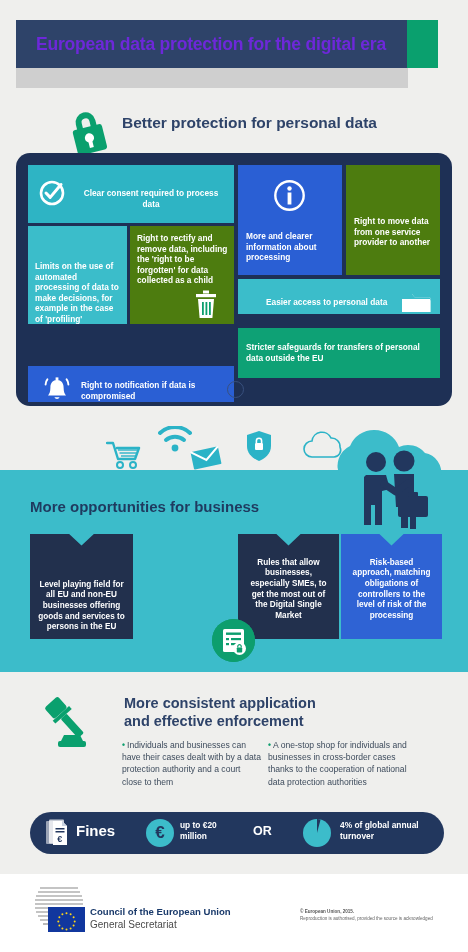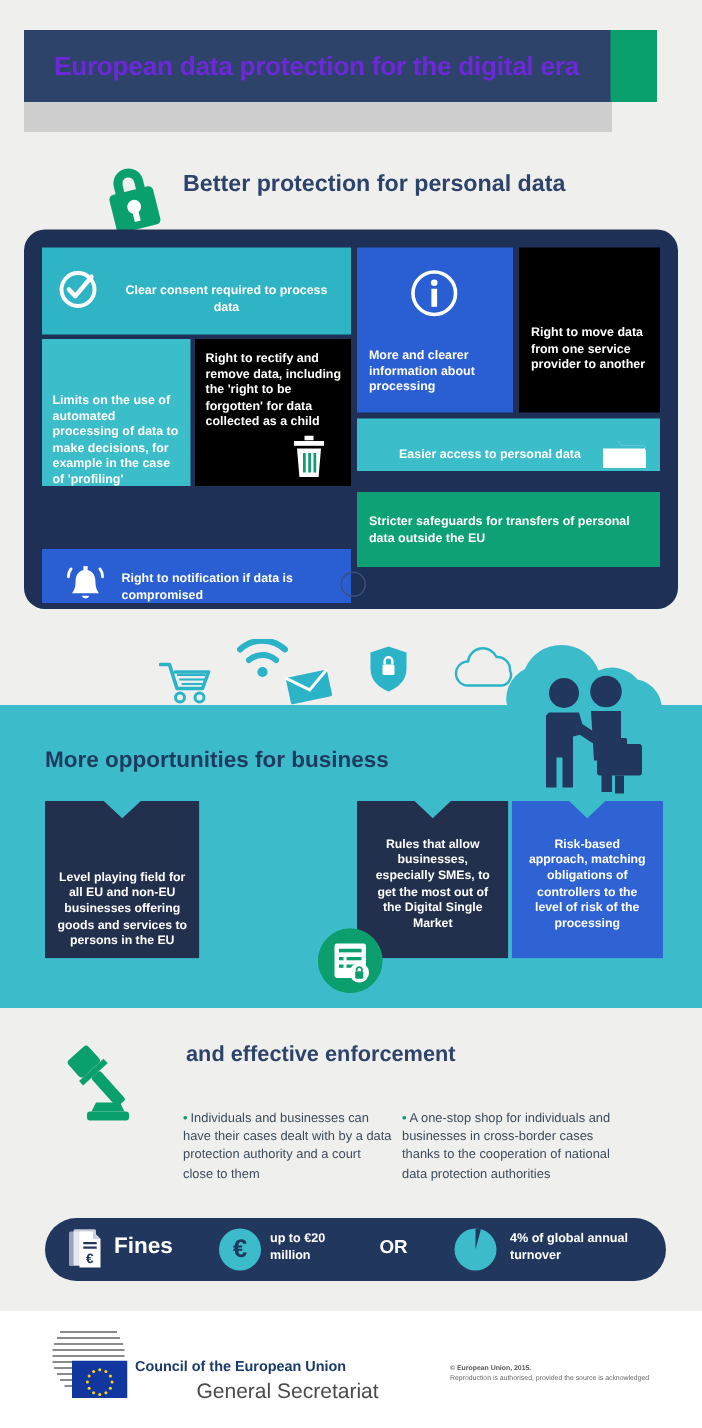--- a/index.html
+++ b/index.html
@@ -59,21 +59,21 @@
     color: #ffffff;
     font-size: 8.3px;
     font-weight: bold;
     line-height: 1.28;
     overflow: hidden;
   }
   .tile .txt { position: absolute; }
   .teal  { background: #2eb4c4; }
   .teal2 { background: #3bbdca; }
   .blue  { background: #2a5fd4; }
-  .green { background: #000000; }
+  .green { background: #4d7c0f; }
   .green2{ background: #0ea175; }
   .blue2 { background: #2a5fd4; }
   #panel-circle {
     position: absolute; left: 227px; top: 381px;
     width: 17px; height: 17px; border: 1.6px solid #38507e; border-radius: 50%;
   }
   
   #icon-strip { position: absolute; left: 0; top: 410px; width: 468px; height: 62px; }
   
   #teal-band {
@@ -143,21 +143,21 @@
     color: #ffffff; font-size: 8.4px; font-weight: bold; line-height: 1.35;
   }
   
   #footer-divider {
     position: absolute; left: 0; top: 874px; width: 468px; height: 78px; background: #ffffff;
   }
   #footer-logo { position: absolute; left: 34px; top: 885px; width: 50px; height: 42px; }
   #footer-flag { position: absolute; left: 48px; top: 907px; width: 37px; height: 25px; }
   #footer-text { position: absolute; left: 90px; top: 906px; }
   #footer-line1 { color: #1a3a6b; font-size: 9.6px; font-weight: bold; }
-  #footer-line2 { color: #4a4a4a; font-size: 14px; margin-top: 2px; margin-left: 41px; }
+  #footer-line2 { color: #4a4a4a; font-size: 10px; margin-top: 2px; }
   #copyright { position: absolute; left: 300px; top: 909px; width: 160px; }
   #copy1 { color: #555; font-size: 4.6px; font-weight: bold; }
   #copy2 { color: #666; font-size: 4.6px; margin-top: 1.6px; }
 </style>
 </head>
 <body>
 
 <div id="page">
 
   <div id="header-block">
@@ -348,20 +348,21 @@
       <g transform="rotate(-42 31 31)">
         <rect x="21" y="2" width="18" height="15" rx="2.5" fill="#0aa06e"></rect>
         <rect x="19" y="17" width="22" height="4" fill="#0aa06e"></rect>
         <rect x="26" y="21" width="8" height="26" rx="1.5" fill="#0aa06e"></rect>
       </g>
       <rect x="18" y="49" width="28" height="6" rx="2" fill="#0aa06e"></rect>
       <path d="M24 43 h16 l3 6 h-22 z" fill="#0aa06e"></path>
     </svg>
   </div>
   <div id="sec3-title">
+    <div>More consistent application</div>
     <div>and effective enforcement</div>
   </div>
 
   <div id="bcol1" class="bullet-col">
     <span class="bullet">•</span><span>Individuals and businesses can have their cases dealt with by a data protection authority and a court close to them</span>
   </div>
   <div id="bcol2" class="bullet-col">
     <span class="bullet">•</span><span>A one-stop shop for individuals and businesses in cross-border cases thanks to the cooperation of national data protection authorities</span>
   </div>
 

